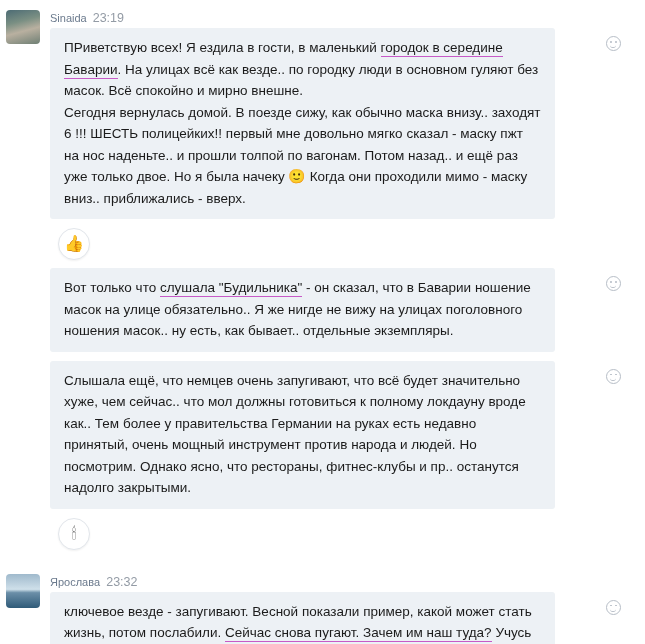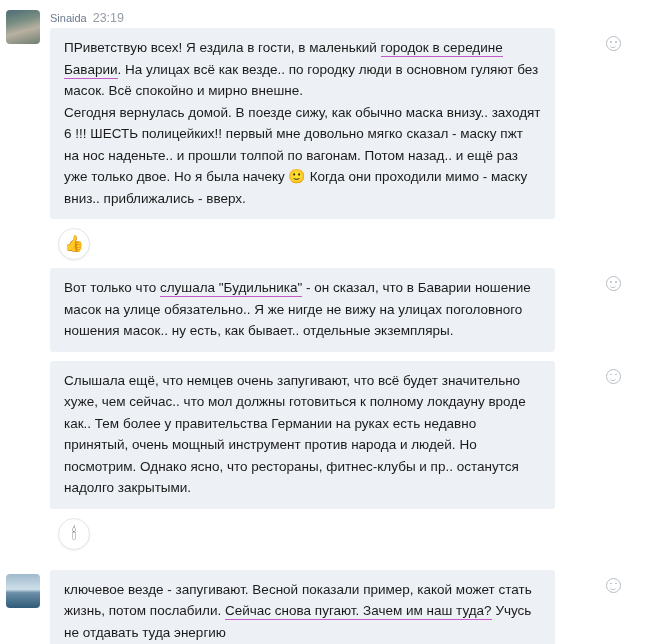--- a/index.html
+++ b/index.html
@@ -171,20 +171,23 @@
     <div>
       <span class="reaction">🕯</span>
     </div>
   </div>
 
   <div class="group-gap"></div>
 
   <div class="msg-group">
     <div class="avatar a2"></div>
 
+    <div class="author-line">
+      <span class="author">Ярославa</span><span class="time">23:32</span>
+    </div>
 
     <div class="bubble-row">
       <div class="bubble" style="max-width:505px">
         <p>ключевое везде - запугивают. Весной показали пример,  какой может стать жизнь, потом послабили. <span class="u">Сейчас снова пугают. Зачем им наш туда?</span> Учусь не отдавать туда энергию</p>
       </div>
       <span class="smiley"></span>
     </div>
 
   </div>
 

